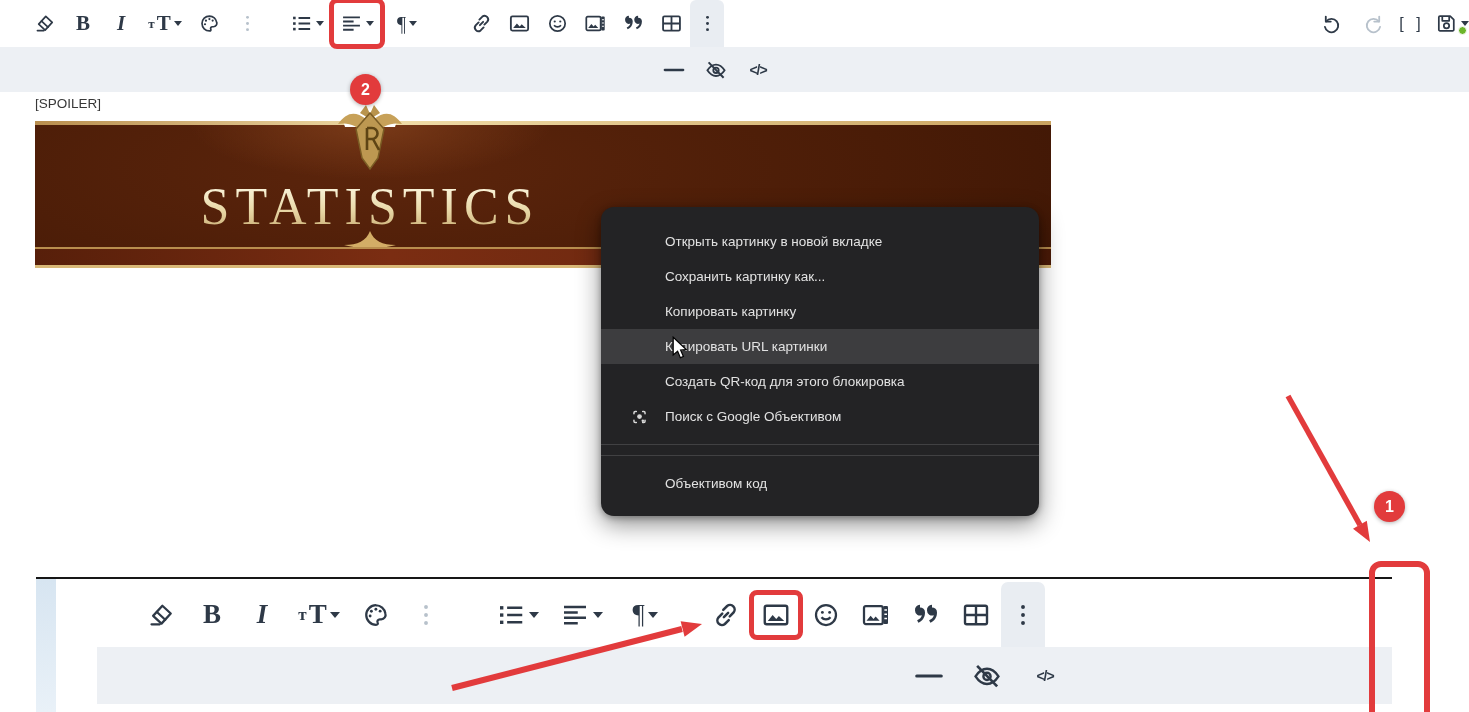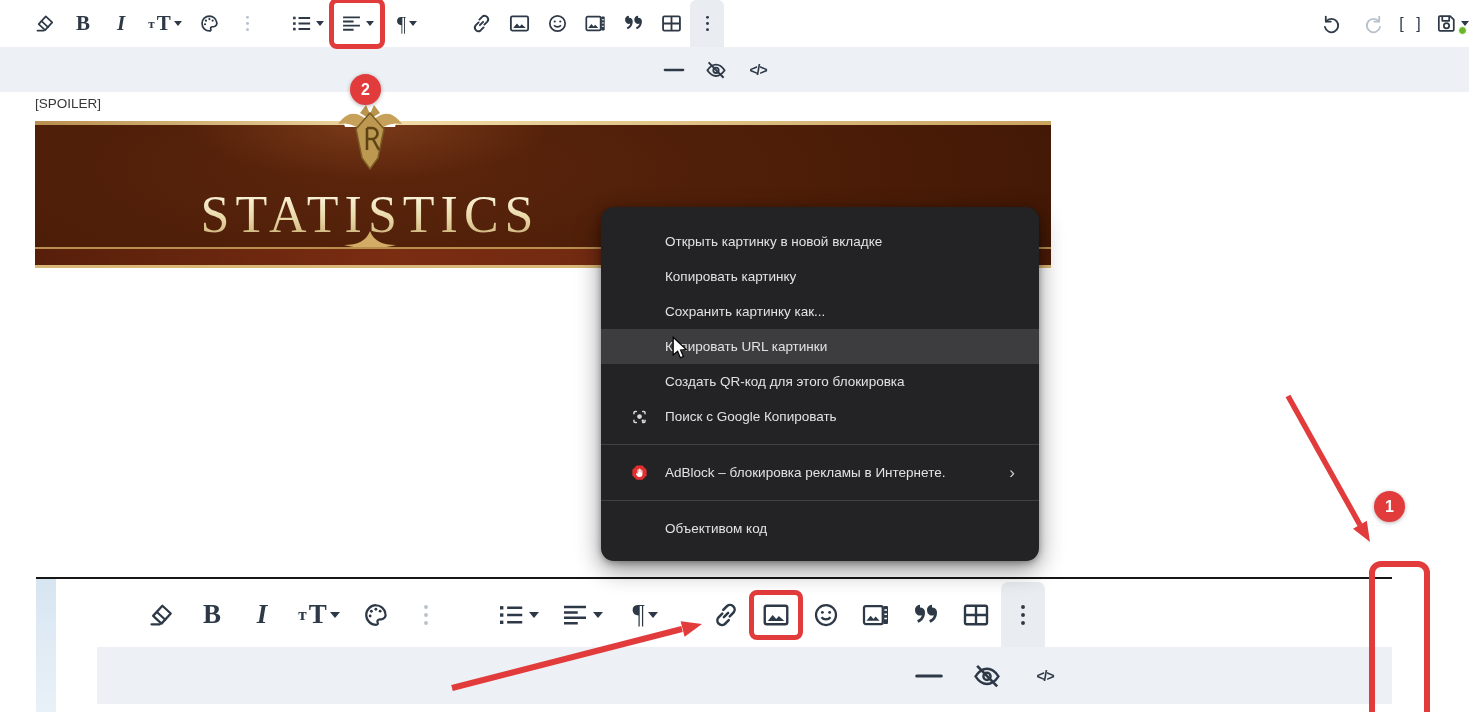--- a/index.html
+++ b/index.html
@@ -40,21 +40,21 @@
   .row2-icons .tb-btn { height:45px; min-width:30px; }
   .row2-icons .ticon svg { width:24px; height:24px; }
 
   
   .spoiler-tag { position:absolute; left:35px; top:96px; font-size:13.5px; color:#383838; z-index:2; }
 
   .banner { position:absolute; left:35px; top:121px; width:1016px; height:147px; z-index:2;
             background: radial-gradient(300px 90px at 33% 0%, #7a3a18, rgba(0,0,0,0) 60%),
                         radial-gradient(900px 260px at 35% 30%, #5c250c 0%, #4a1c07 55%, #3a1404 100%);
             border-top:4px solid; border-image: linear-gradient(90deg,#b98e4e,#f0dca8 35%,#caa35f) 1; }
-  .banner-title { position:absolute; left:335px; top:60px; transform:translateX(-50%);
+  .banner-title { position:absolute; left:335px; top:52px; transform:translateX(-50%);
             font-family:"Liberation Serif", serif; font-size:52px; letter-spacing:6px; white-space:nowrap;
             background:linear-gradient(180deg,#f8f1d6 20%,#e9d9a8 55%,#c3a368); -webkit-background-clip:text;
             background-clip:text; color:transparent; }
   .banner-band { position:absolute; left:0; right:0; bottom:0; height:21px;
             background:linear-gradient(90deg,#571f0a,#7b2d12 35%,#6b2810 70%,#4a1a07);
             border-top:2px solid #b98e4e; border-bottom:3px solid #d9b877; }
   .emblem { position:absolute; left:335px; top:-22px; transform:translateX(-50%); width:82px; height:72px; }
   .fleur { position:absolute; left:335px; bottom:15px; transform:translateX(-50%); width:64px; height:22px; }
 
   
@@ -313,55 +313,45 @@
     <path d="M32 0 C36 10 44 14 58 14 C46 17 38 17 32 22 C26 17 18 17 6 14 C20 14 28 10 32 0 Z" fill="#d3ad66"></path>
   </svg>
   <div class="banner-band"></div>
 </div>
 
 <div class="ctx-menu" id="ctx-menu">
     <div class="ctx-item">
       <span>Открыть картинку в новой вкладке</span>
     </div>
     <div class="ctx-item">
+      <span>Сохранить картинку как...</span>
+    </div>
+    <div class="ctx-item">
       <span>Копировать картинку</span>
-    </div>
-    <div class="ctx-item">
-      <span>Сохранить картинку как...</span>
     </div>
     <div class="ctx-item highlight">
       <span>Копировать URL картинки</span>
     </div>
     <div class="ctx-item">
       <span>Создать QR-код для этого блокировка</span>
     </div>
     <div class="ctx-item">
       <span class="mi-icon">
         <svg viewBox="0 0 24 24" fill="none" stroke="currentColor" stroke-width="1.9" stroke-linecap="round">
           <path d="M5 8V6.6A1.6 1.6 0 0 1 6.6 5H8"></path>
           <path d="M16 5h1.4A1.6 1.6 0 0 1 19 6.6V8"></path>
           <path d="M19 16v1.4a1.6 1.6 0 0 1-1.6 1.6H16"></path>
           <path d="M8 19H6.6A1.6 1.6 0 0 1 5 17.4V16"></path>
           <circle cx="12" cy="11.4" r="3" fill="currentColor" stroke="none"></circle>
           <circle cx="16.2" cy="16.6" r="1.6" fill="currentColor" stroke="none"></circle>
         </svg>
       </span>
-      <span>Поиск с Google Копировать</span>
+      <span>Поиск с Google Объективом</span>
     </div>
     <div class="ctx-sep"></div>
-    <div class="ctx-item">
-      <span class="mi-icon">
-        <svg viewBox="0 0 24 24">
-          <path d="M8.3 2.5h7.4L21 7.8v7.4l-5.3 5.3H8.3L3 15.2V7.8Z" fill="#df2f2f"></path>
-          <path d="M9.6 16.4c-1.2-1.2-2-2.4-2-3.3 0-.6.8-.9 1.2-.4l.7.8V7.8c0-.9 1.3-.9 1.3 0v3.1h.4V7.1c0-.9 1.3-.9 1.3 0v3.8h.4V7.6c0-.8 1.2-.8 1.2 0v3.9h.4V9.2c0-.8 1.2-.8 1.2 0v4.6c0 2-1.3 3.2-3.2 3.2-1.2 0-2.1-.1-2.9-.6Z" fill="#ffffff"></path>
-        </svg>
-      </span>
-      <span>AdBlock – блокировка рекламы в Интернете.</span>
-      <span class="sub-chevron">›</span>
-    </div>
     <div class="ctx-sep"></div>
     <div class="ctx-item">
       <span>Объективом код</span>
     </div>
   </div>
 
 <svg class="cursor" viewBox="0 0 17 24">
   <path d="M1.2 1.2 L1.2 19 L5.6 15.2 L8.4 21.8 L11.4 20.4 L8.6 14.1 L14.2 13.6 Z" fill="#ffffff" stroke="#000000" stroke-width="1.2"></path>
 </svg>
 

